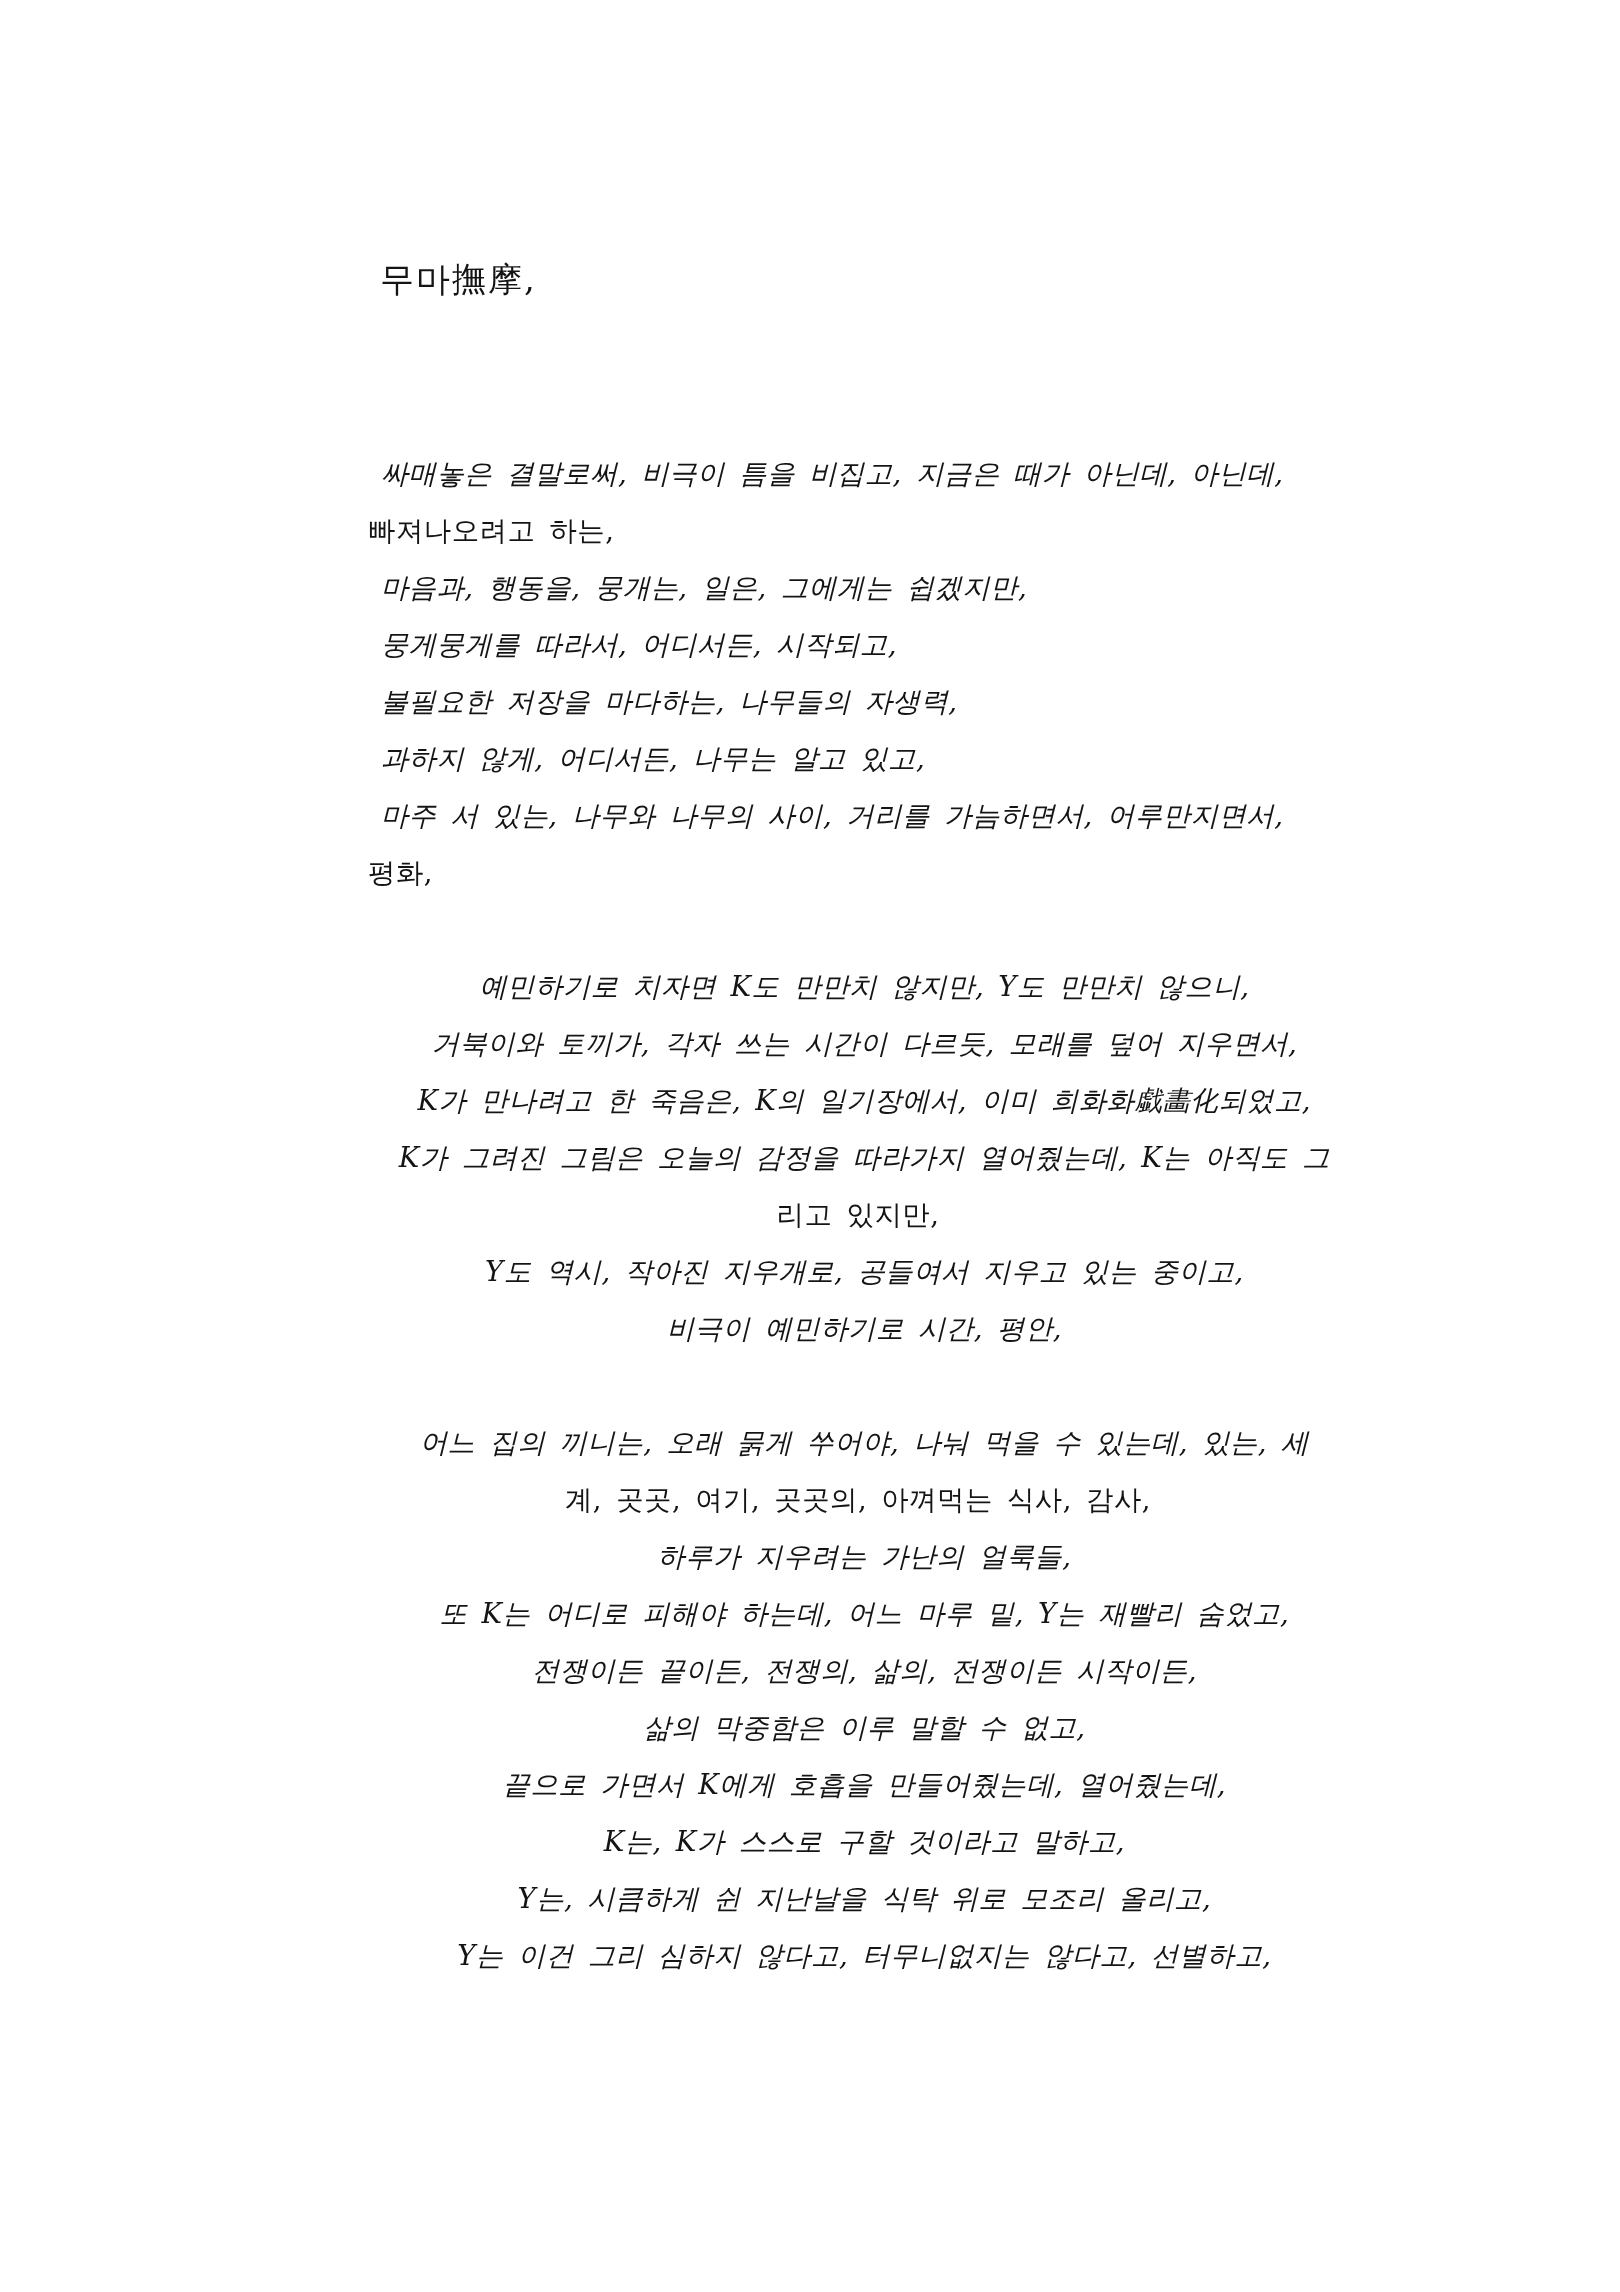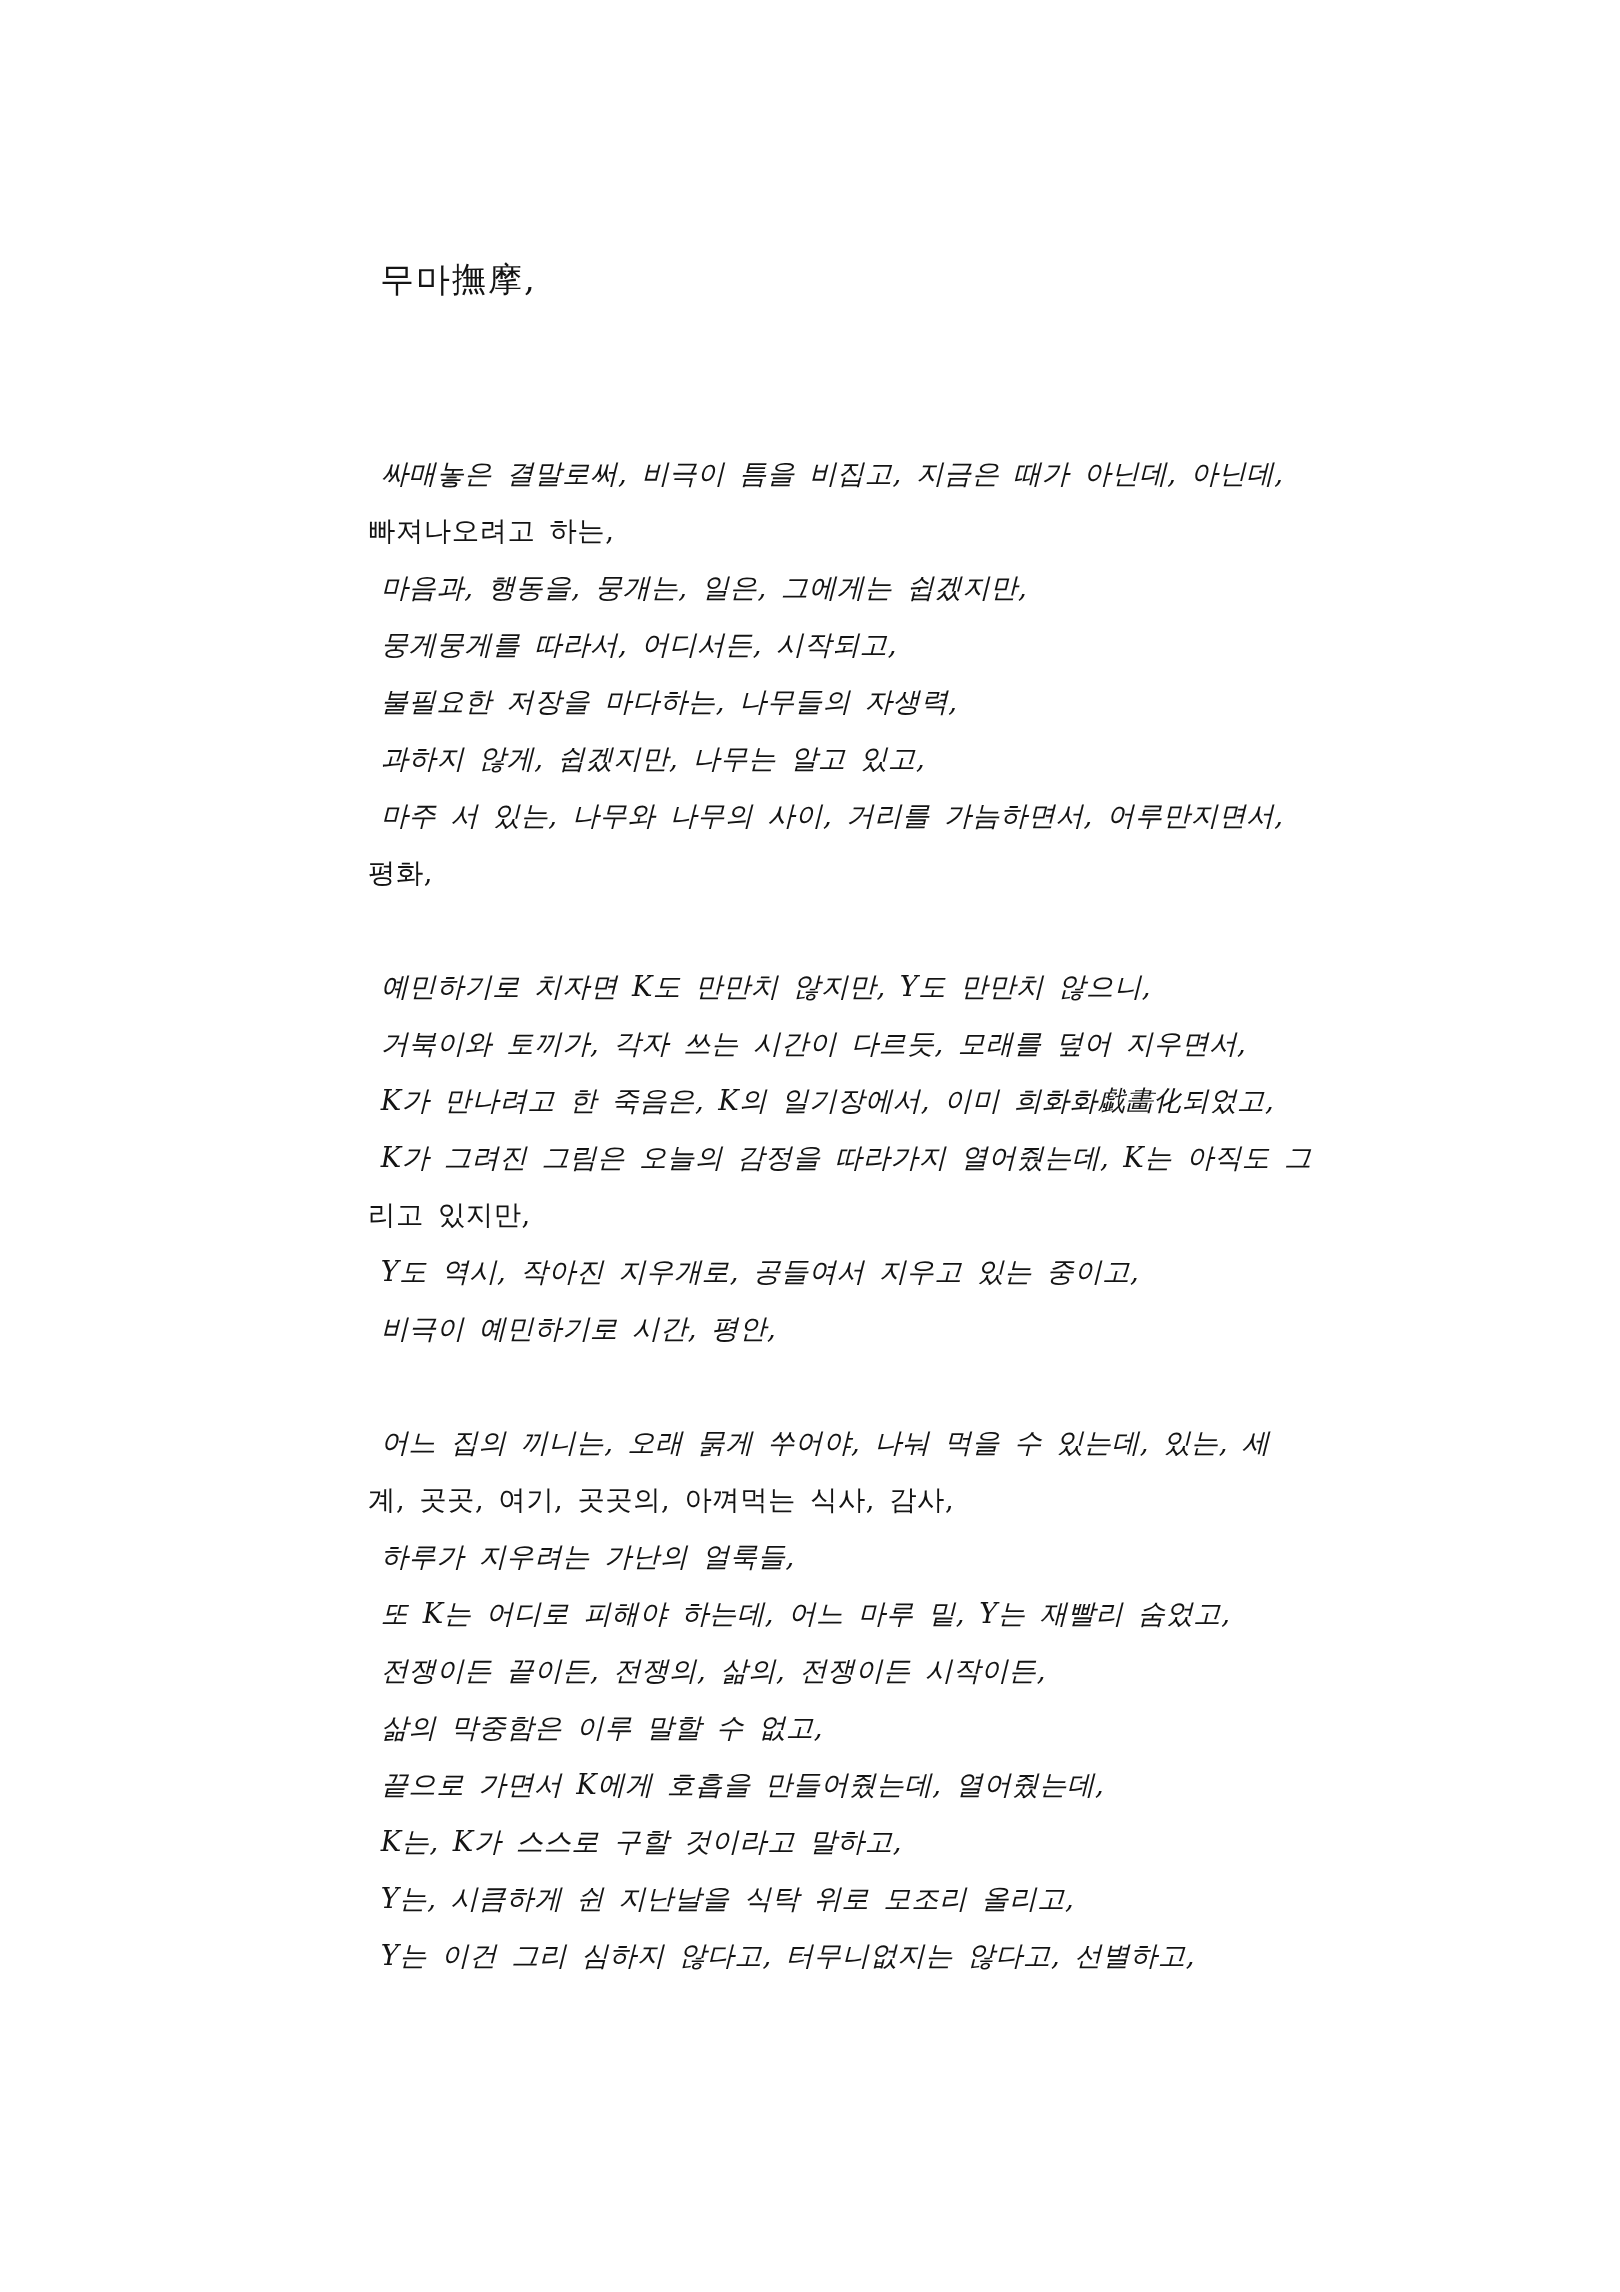--- a/index.html
+++ b/index.html
@@ -27,20 +27,21 @@
     white-space: pre;
   }
   .poem {
     position: absolute;
     top: 445px;
     left: 368px;
     width: 980px;
   }
   .stanza + .stanza {
     margin-top: 57px;
+    text-align: center;
   }
   .line {
     height: 57px;
     line-height: 57px;
     font-size: 27.4px;
     letter-spacing: 0.5px;
     word-spacing: 4.9px;
     white-space: pre;
   }
   .line.indent {
@@ -53,21 +54,21 @@
 
 <div class="page">
   <h1 class="poem-title">무마撫摩,</h1>
   <div class="poem">
       <div class="stanza">
         <div class="line indent">싸매놓은 결말로써, 비극이 틈을 비집고, 지금은 때가 아닌데, 아닌데,</div>
         <div class="line">빠져나오려고 하는,</div>
         <div class="line indent">마음과, 행동을, 뭉개는, 일은, 그에게는 쉽겠지만,</div>
         <div class="line indent">뭉게뭉게를 따라서, 어디서든, 시작되고,</div>
         <div class="line indent">불필요한 저장을 마다하는, 나무들의 자생력,</div>
-        <div class="line indent">과하지 않게, 쉽겠지만, 나무는 알고 있고,</div>
+        <div class="line indent">과하지 않게, 어디서든, 나무는 알고 있고,</div>
         <div class="line indent">마주 서 있는, 나무와 나무의 사이, 거리를 가늠하면서, 어루만지면서,</div>
         <div class="line">평화,</div>
       </div>
       <div class="stanza">
         <div class="line indent">예민하기로 치자면 K도 만만치 않지만, Y도 만만치 않으니,</div>
         <div class="line indent">거북이와 토끼가, 각자 쓰는 시간이 다르듯, 모래를 덮어 지우면서,</div>
         <div class="line indent">K가 만나려고 한 죽음은, K의 일기장에서, 이미 희화화戱畵化되었고,</div>
         <div class="line indent">K가 그려진 그림은 오늘의 감정을 따라가지 열어줬는데, K는 아직도 그</div>
         <div class="line">리고 있지만,</div>
         <div class="line indent">Y도 역시, 작아진 지우개로, 공들여서 지우고 있는 중이고,</div>

